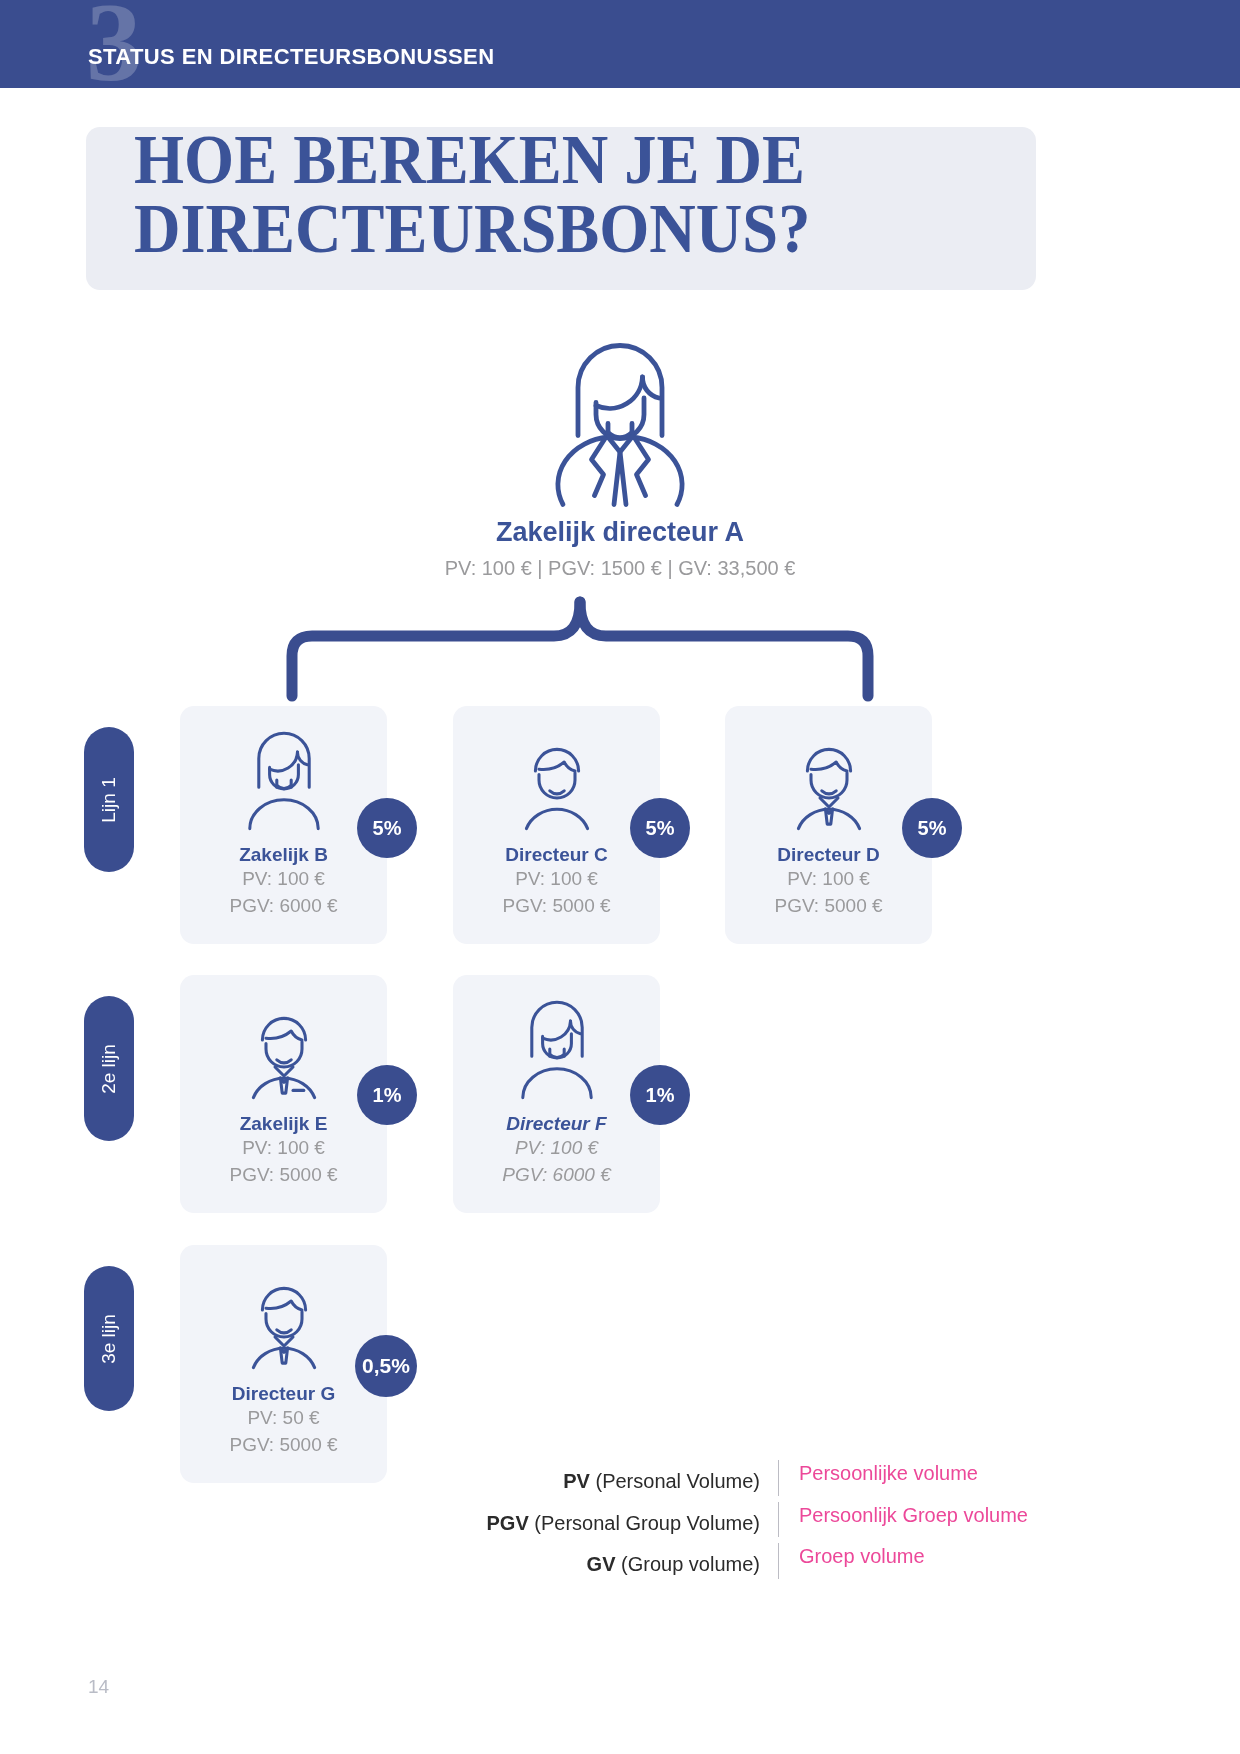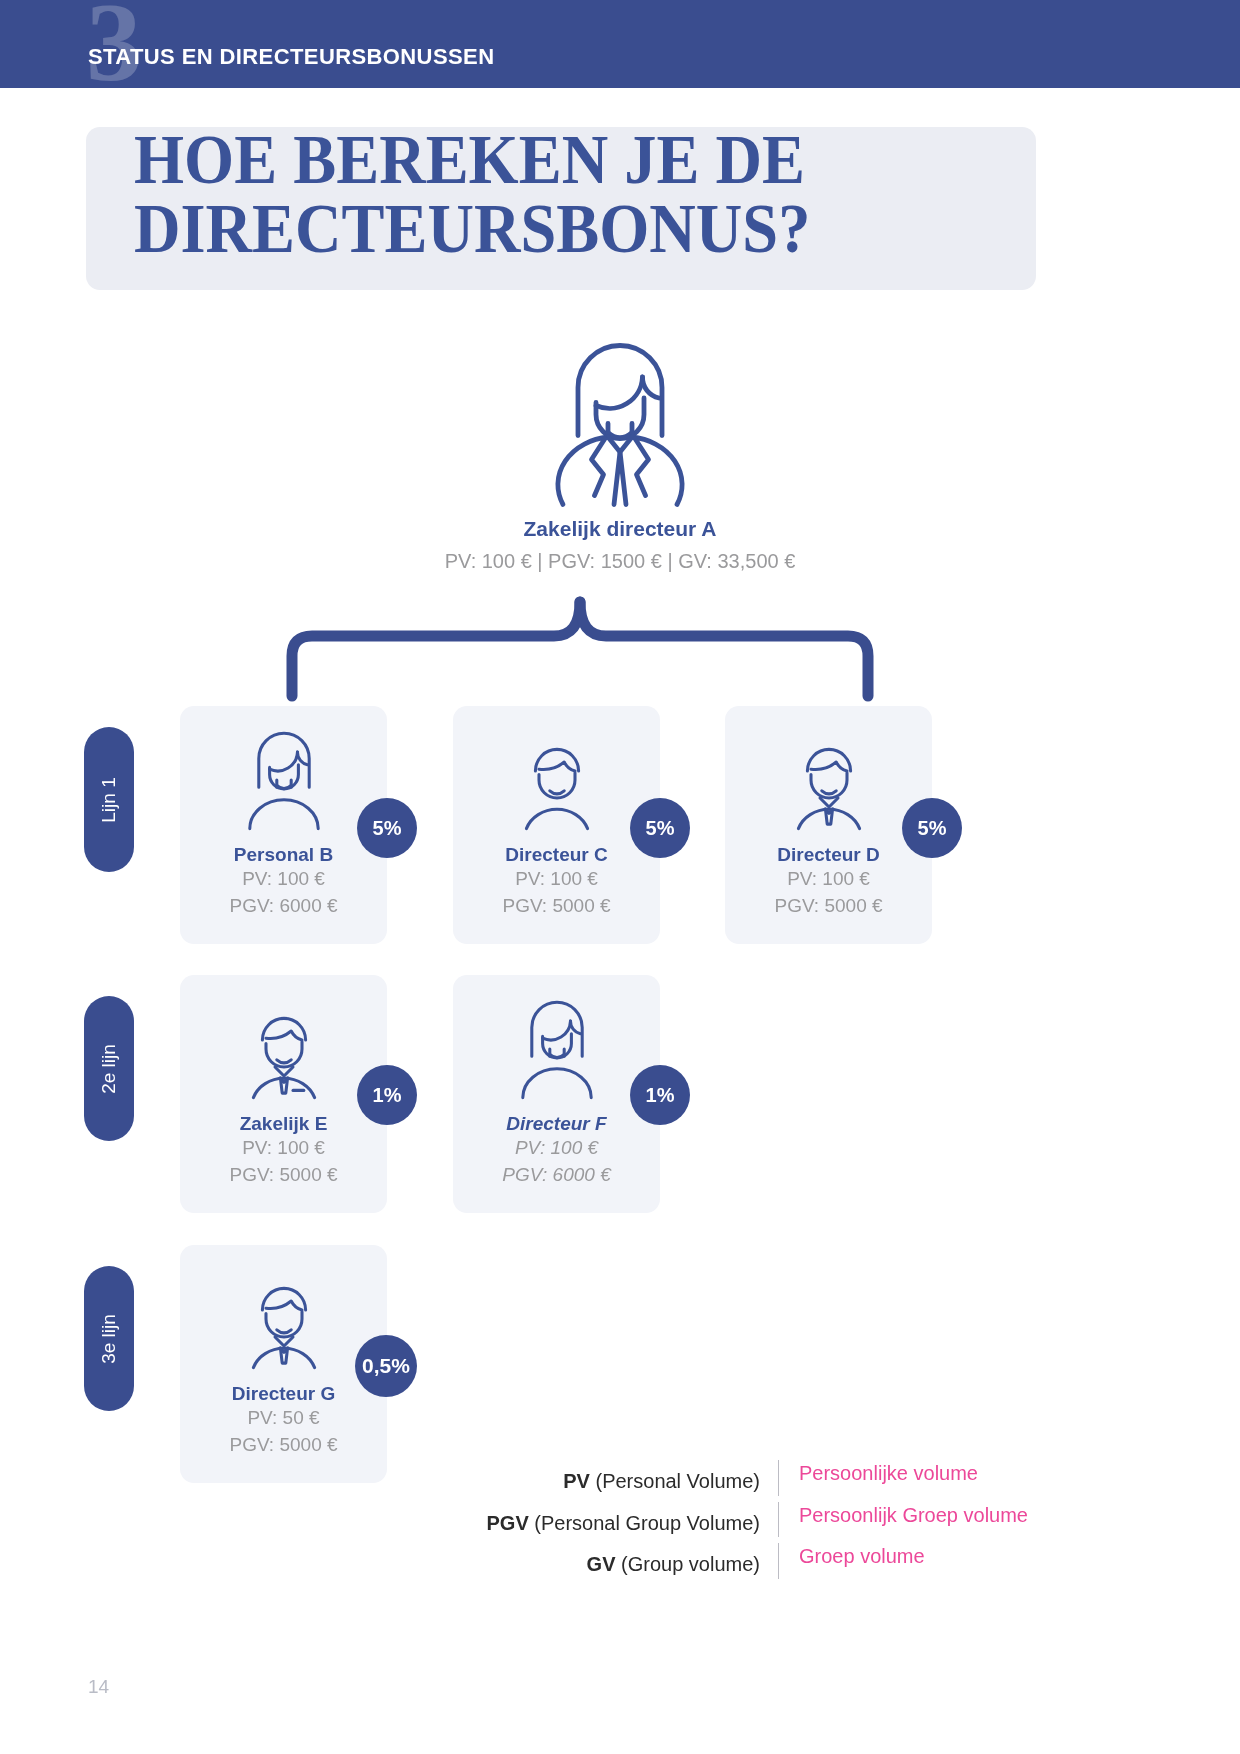--- a/index.html
+++ b/index.html
@@ -27,21 +27,21 @@
   }
   .title-text{
     position:absolute;left:134px;top:126px;width:900px;
     color:#3b5398;font-family:"Liberation Serif",serif;font-weight:700;
     font-size:70px;line-height:0.98;letter-spacing:0px;
     transform:scaleX(0.92);transform-origin:left top;white-space:pre-line;
   }
   
   .root-wrap{position:absolute;left:0;top:336px;width:1240px;text-align:center;}
   .root-name{
-    margin-top:6px;color:#3b5398;font-size:21px;font-weight:700;
+    margin-top:6px;color:#3b5398;font-size:27px;font-weight:700;
   }
   .root-stats{
     margin-top:9px;color:#9a9a9c;font-size:20px;font-weight:400;
   }
   
   .bracket{position:absolute;left:280px;top:596px;width:600px;height:110px;}
   
   .line-pill{
     position:absolute;width:50px;background:#3a4d8f;border-radius:26px;
     color:#ffffff;font-size:19px;font-weight:400;
@@ -128,21 +128,21 @@
     <svg width="108" height="112" viewBox="0 0 120 116" fill="none" stroke="#3b5398" stroke-width="3.4" stroke-linecap="round" stroke-linejoin="round">
       <path d="M32 66 V34 a28 28 0 0 1 56 0 V66"></path>
       <path d="M44 46 a22 22 0 0 0 31 -19"></path>
       <path d="M75 27 a14 14 0 0 0 11 14"></path>
       <path d="M44 44 v8 a16 16 0 0 0 32 0 v-11"></path>
       <path d="M52 64 q8 7 16 0"></path>
       <path d="M52 58 v8 M68 58 v8"></path>
       <path d="M22 112 a38 32 0 0 1 76 0"></path>
     </svg>
   </div>
-  <div class="nm" style="margin-top:8px;">Personal B</div>
+  <div class="nm" style="margin-top:8px;">Zakelijk B</div>
   <div class="st">PV: 100 €</div>
   <div class="st">PGV: 6000 €</div>
 </div>
 <div class="badge" style="left:357px;top:798px;width:60px;height:60px;font-size:20px;">
   <span>5%</span>
 </div>
 
 <div class="card" style="left:453px;top:706px;width:207px;height:238px;">
   <div style="display:flex;justify-content:center;padding-top:18px;">
     <svg width="108" height="112" viewBox="0 0 120 116" fill="none" stroke="#3b5398" stroke-width="3.4" stroke-linecap="round" stroke-linejoin="round">

